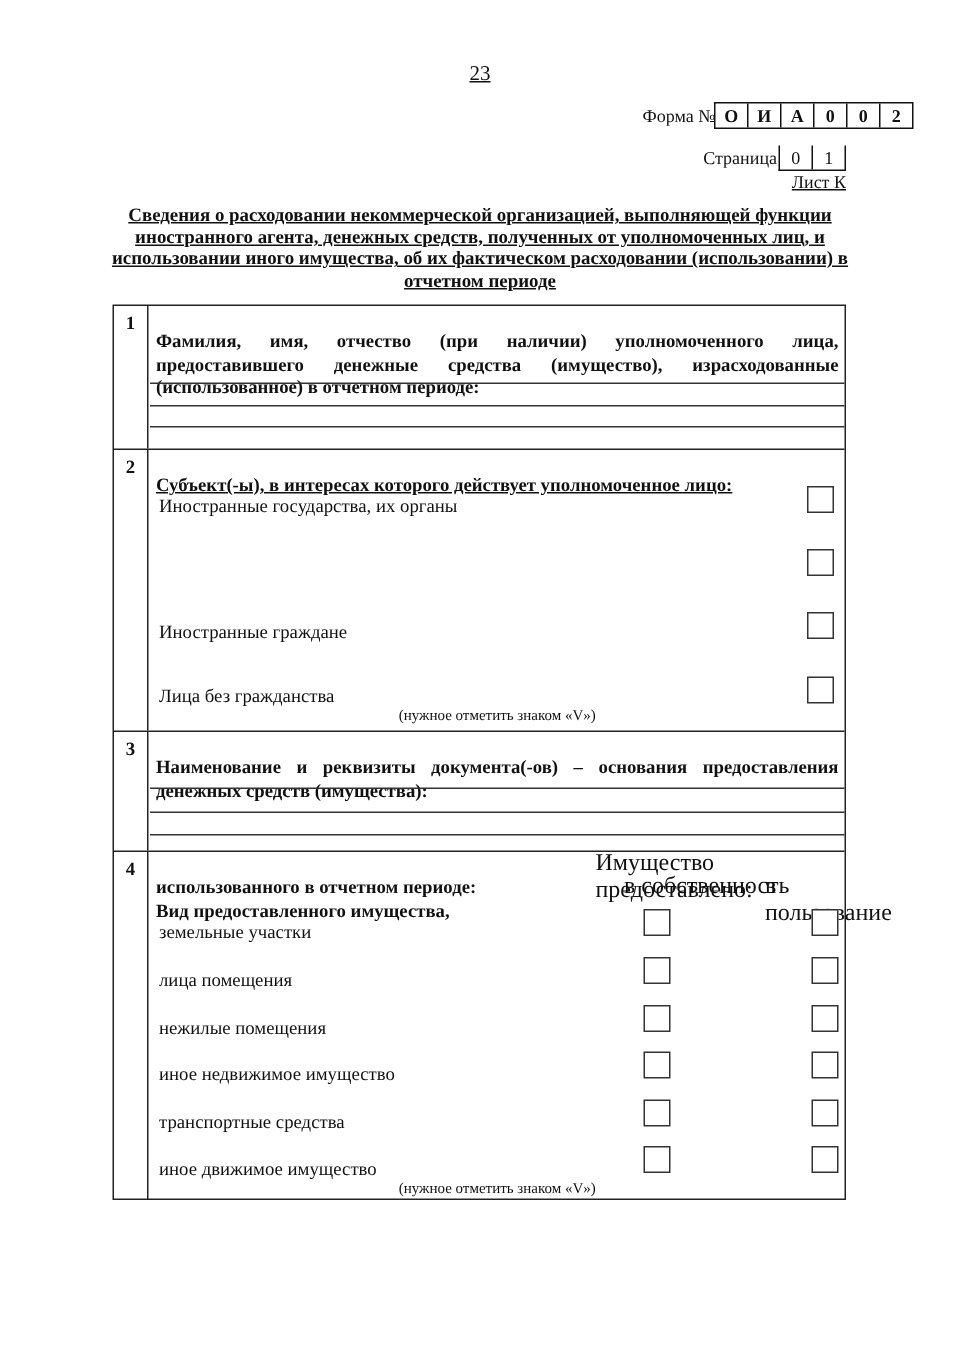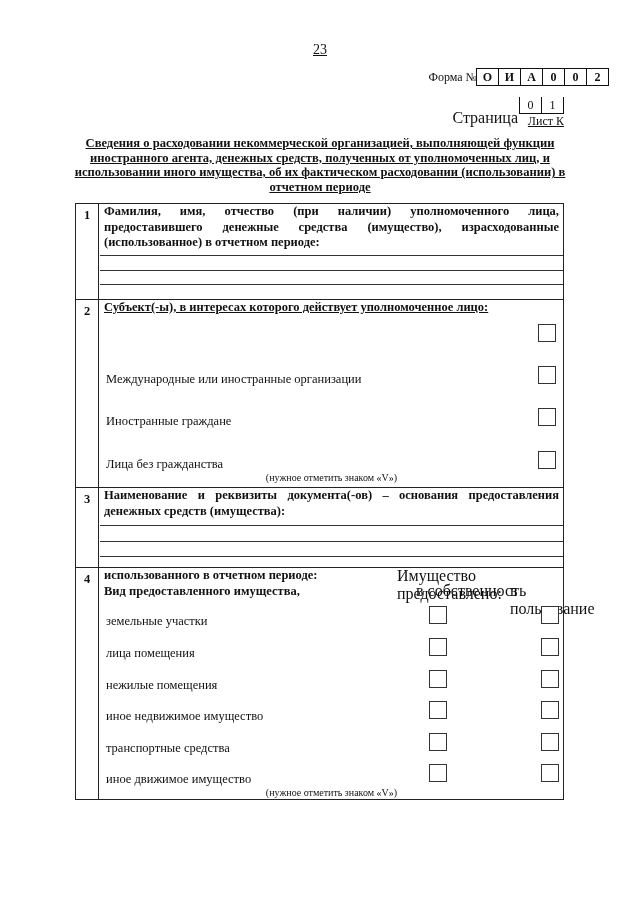--- a/index.html
+++ b/index.html
@@ -6,33 +6,33 @@
   body { width: 640px; height: 905px; position: relative; overflow: hidden;
          font-family: "Liberation Serif", "DejaVu Serif", serif; color: #111; }
   .abs { position: absolute; text-decoration: underline; }
   .page-num { left: 0; width: 640px; top: 42px; text-align: center; font-size: 14px; }
   .form-line { top: 68px; left: 0; width: 570px; height: 18px; padding-left: 45px; }
   .form-label { position: absolute; right: 138px; top: 0; font-size: 12px; line-height: 18px; }
   .code-cells { position: absolute; right: 6px; top: 0; display: flex; border: 1px solid #111; }
   .code-cell { width: 21px; height: 16px; line-height: 16px; text-align: center; font-weight: bold; font-size: 12px; border-right: 1px solid #111; }
   .code-cell:last-child { border-right: none; }
   .page-line { top: 97px; left: 0; width: 570px; height: 17px; }
-  .page-label { position: absolute; right: 52px; top: 12px; font-size: 16px; line-height: 17px; }
+  .page-label { position: absolute; right: 52px; top: 0; font-size: 12px; line-height: 17px; }
   .page-cells { position: absolute; right: 6px; top: 0; display: flex; border: 1px solid #111; border-top: none; }
   .page-cell { width: 21px; height: 16px; line-height: 16px; text-align: center; font-size: 12px; border-right: 1px solid #111; }
   .page-cell:last-child { border-right: none; }
   .sheet { top: 114px; right: 76px; font-size: 12px; }
   .title { top: 136px; left: 70px; width: 500px; text-align: center; font-weight: bold; font-size: 12.6px; line-height: 14.6px; }
 
   .table { top: 203px; left: 75px; width: 489px; height: 597px; border: 1px solid #222; box-sizing: border-box; }
   .row { position: absolute; left: 0; width: 100%; border-top: 1px solid #222; box-sizing: border-box; }
   .row.first { border-top: none; }
   .num { position: absolute; left: 0; top: 0; width: 23px; height: 100%; border-right: 1px solid #222; text-align: center; font-weight: bold; font-size: 12.5px; padding-top: 4px; box-sizing: border-box; }
   .content { position: absolute; left: 24px; right: 0; top: 0; height: 100%; }
-  .hdr { position: absolute; left: 4px; right: 4px; top: 0; font-weight: bold; font-size: 12.5px; line-height: 15.5px; text-align: justify; }
+  .hdr { position: absolute; left: 4px; right: 4px; top: 16px; font-weight: bold; font-size: 12.5px; line-height: 15.5px; text-align: justify; }
   .hdr .last { text-align-last: left; }
   .line { position: absolute; left: 0; right: 0; height: 0; border-top: 1px solid #333; }
   .opt { position: absolute; left: 6px; font-size: 12.5px; }
   .cb { position: absolute; width: 18px; height: 18px; border: 1px solid #333; box-sizing: border-box; background: #fff; cursor: pointer; }
   .note { position: absolute; left: 0; right: 0; text-align: center; font-size: 10px; }
   .colhdr { position: absolute; font-size: 16px; }
 </style>
 </head>
 <body>
 
@@ -71,22 +71,22 @@
       <div class="line" style="top:51px;"></div>
       <div class="line" style="top:66px;"></div>
       <div class="line" style="top:80px;"></div>
     </div>
   </div>
 
   <div class="row" style="top:95px; height:188px;">
     <div class="num">2</div>
     <div class="content">
       <div class="hdr" style="text-decoration: underline;">Субъект(-ы), в интересах которого действует уполномоченное лицо:</div>
+      <div class="opt" style="top:30px;">Иностранные государства, их органы</div>
       <div class="cb" style="left:438px; top:24px;"></div>
-      <div class="opt" style="top:72px;">Международные или иностранные организации</div>
       <div class="cb" style="left:438px; top:66px;"></div>
       <div class="opt" style="top:114px;">Иностранные граждане</div>
       <div class="cb" style="left:438px; top:108px;"></div>
       <div class="opt" style="top:157px;">Лица без гражданства</div>
       <div class="cb" style="left:438px; top:151px;"></div>
       <div class="note" style="top:172px;">(нужное отметить знаком «V»)</div>
     </div>
   </div>
 
   <div class="row" style="top:283px; height:80px;">

